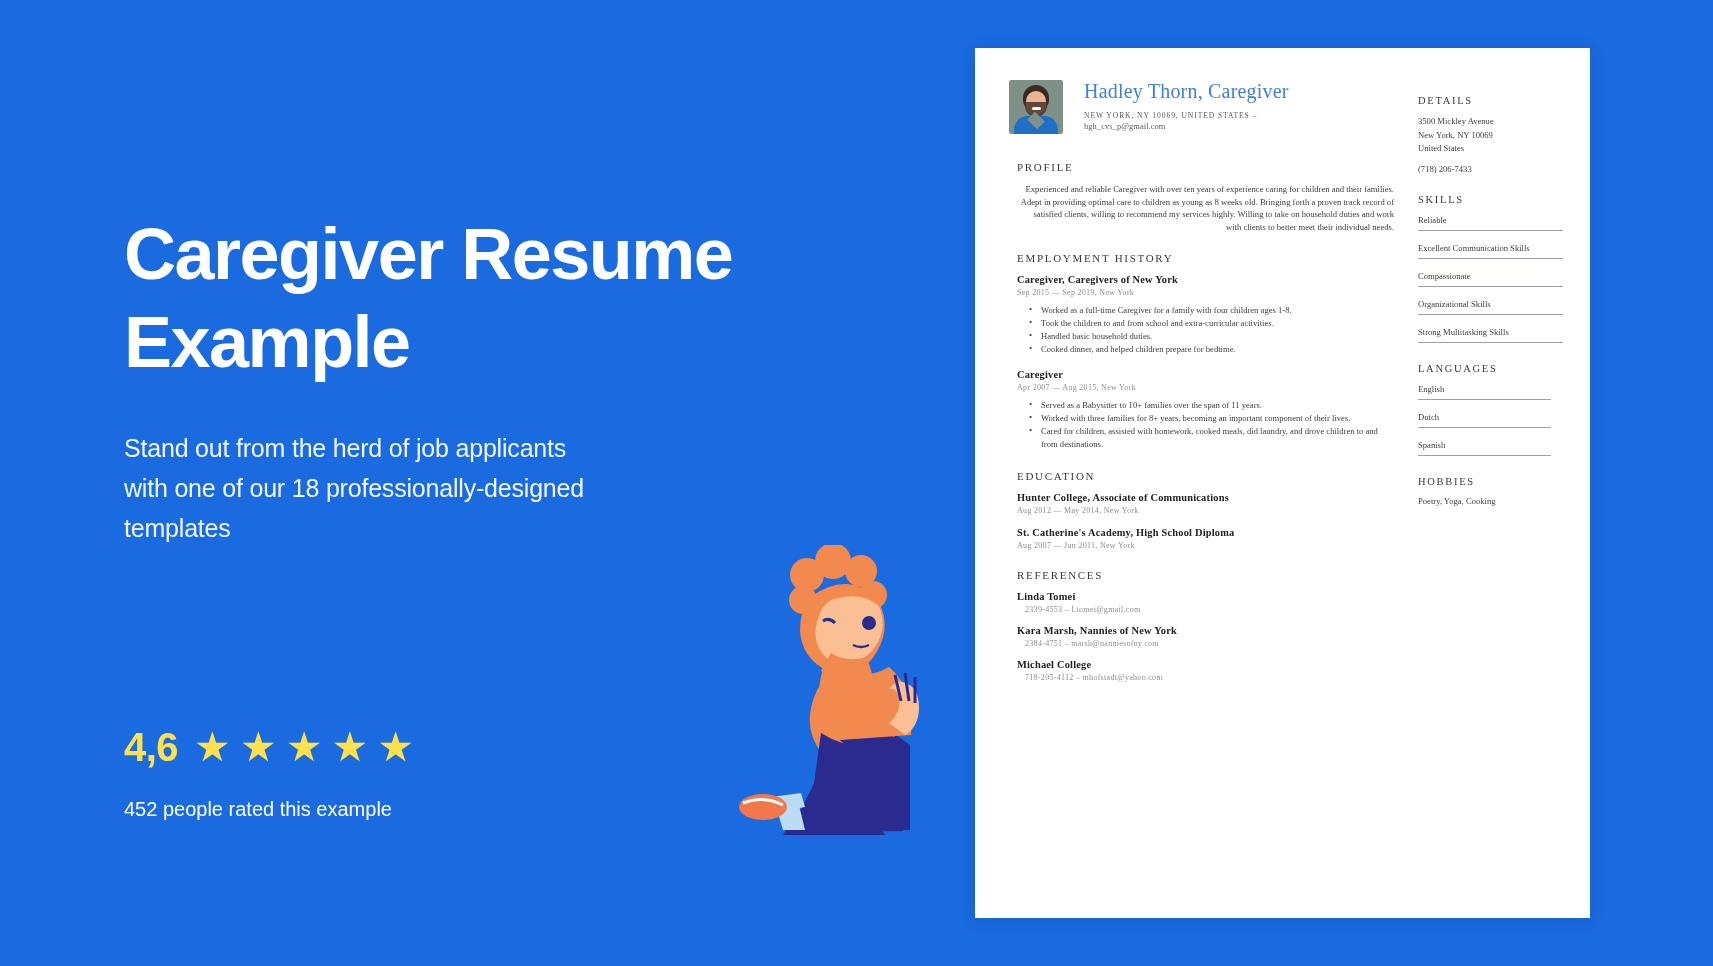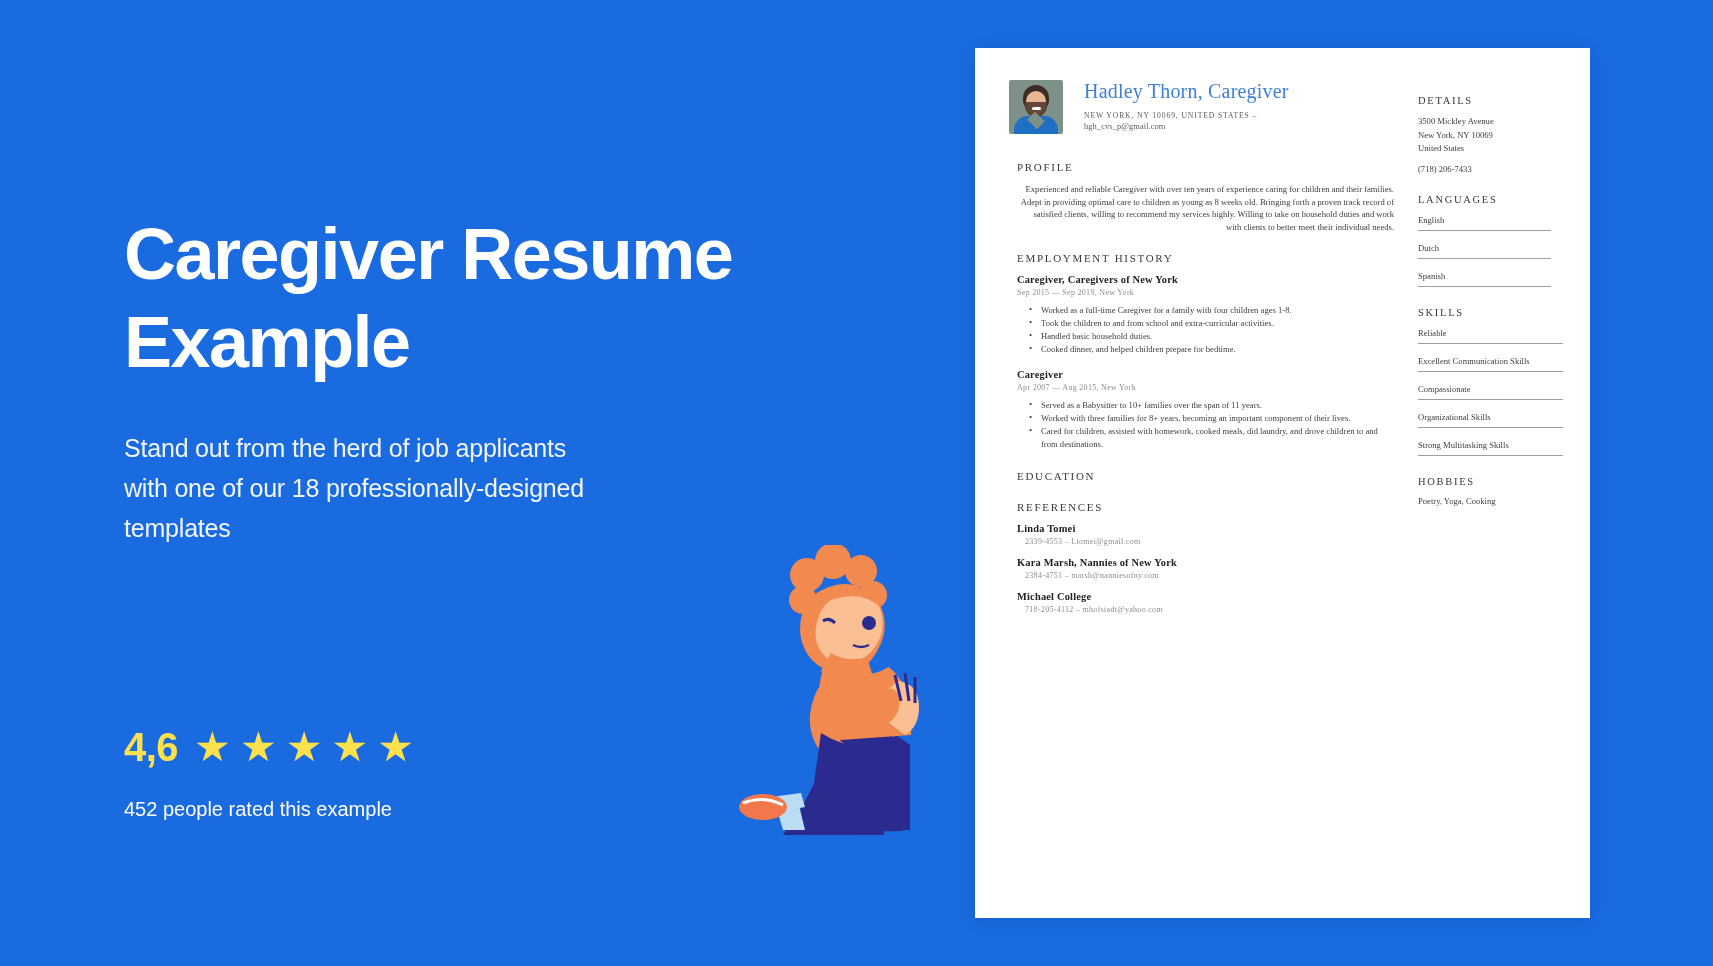--- a/index.html
+++ b/index.html
@@ -308,20 +308,28 @@
         <ul class="bullets">
           <li>Served as a Babysitter to 10+ families over the span of 11 years.</li>
           <li>Worked with three families for 8+ years, becoming an important component of their lives.</li>
           <li>Cared for children, assisted with homework, cooked meals, did laundry, and drove children to and from destinations.</li>
         </ul>
       </div>
     </div>
 
     <div class="sec">
       <div class="sec-title">EDUCATION</div>
+      <div class="edu-block">
+        <div class="edu-title">Hunter College, Associate of Communications</div>
+        <div class="edu-meta">Aug 2012 — May 2014, New York</div>
+      </div>
+      <div class="edu-block">
+        <div class="edu-title">St. Catherine's Academy, High School Diploma</div>
+        <div class="edu-meta">Aug 2007 — Jun 2011, New York</div>
+      </div>
     </div>
 
     <div class="sec">
       <div class="sec-title">REFERENCES</div>
       <div>
         <div class="ref-name">Linda Tomei</div>
         <div class="ref-meta">2339-4553 – Ltomei@gmail.com</div>
       </div>
       <div>
         <div class="ref-name">Kara Marsh, Nannies of New York</div>
@@ -335,36 +343,36 @@
   </div>
 
   <div class="resume-side">
 
     <div class="side-sec">
       <div class="side-title">DETAILS</div>
       <div class="side-text">3500 Mickley Avenue</div>
       <div class="side-text">New York, NY 10069</div>
       <div class="side-text">United States</div>
       <div class="side-phone">(718) 206-7433</div>
-    </div>
-
-    <div class="side-sec">
-      <div class="side-title">LANGUAGES</div>
-      <div class="lang-item">English</div>
-      <div class="lang-item">Dutch</div>
-      <div class="lang-item">Spanish</div>
     </div>
 
     <div class="side-sec">
       <div class="side-title">SKILLS</div>
       <div class="skill-item">Reliable</div>
       <div class="skill-item">Excellent Communication Skills</div>
       <div class="skill-item">Compassionate</div>
       <div class="skill-item">Organizational Skills</div>
       <div class="skill-item">Strong Multitasking Skills</div>
     </div>
 
     <div class="side-sec">
+      <div class="side-title">LANGUAGES</div>
+      <div class="lang-item">English</div>
+      <div class="lang-item">Dutch</div>
+      <div class="lang-item">Spanish</div>
+    </div>
+
+    <div class="side-sec">
       <div class="side-title">HOBBIES</div>
       <div class="hobby-text">Poetry, Yoga, Cooking</div>
     </div>
   </div>
 </div>
 
 </body></html>

